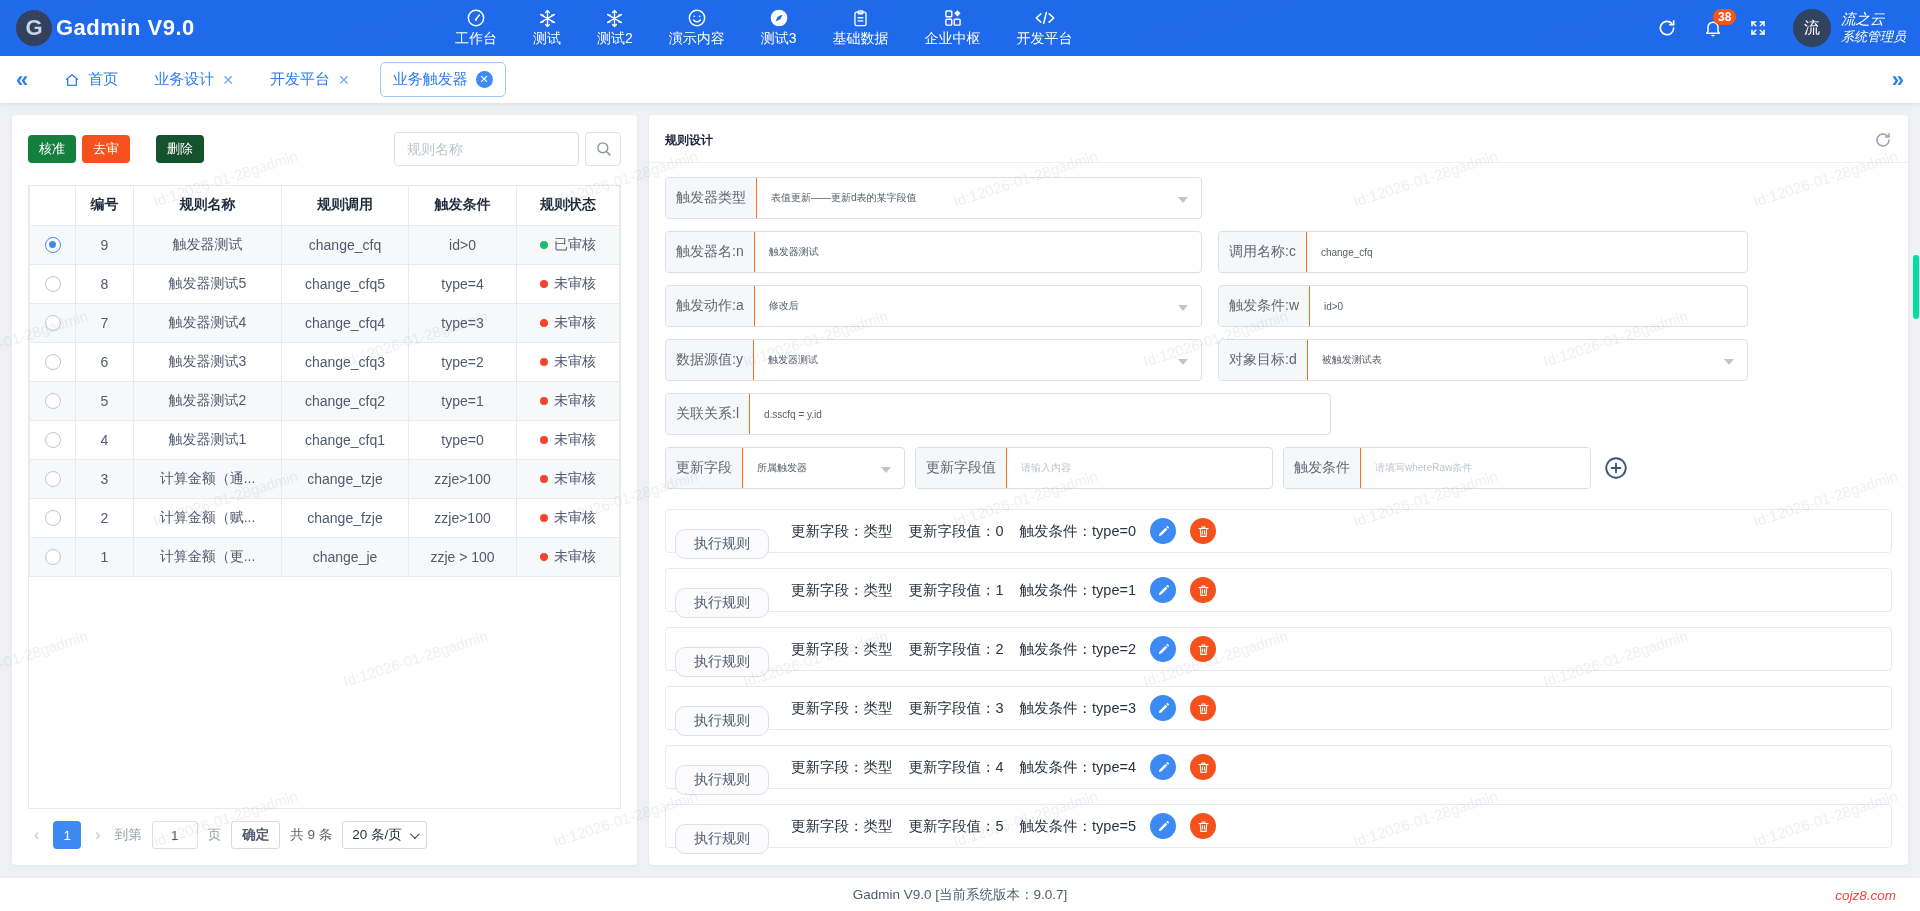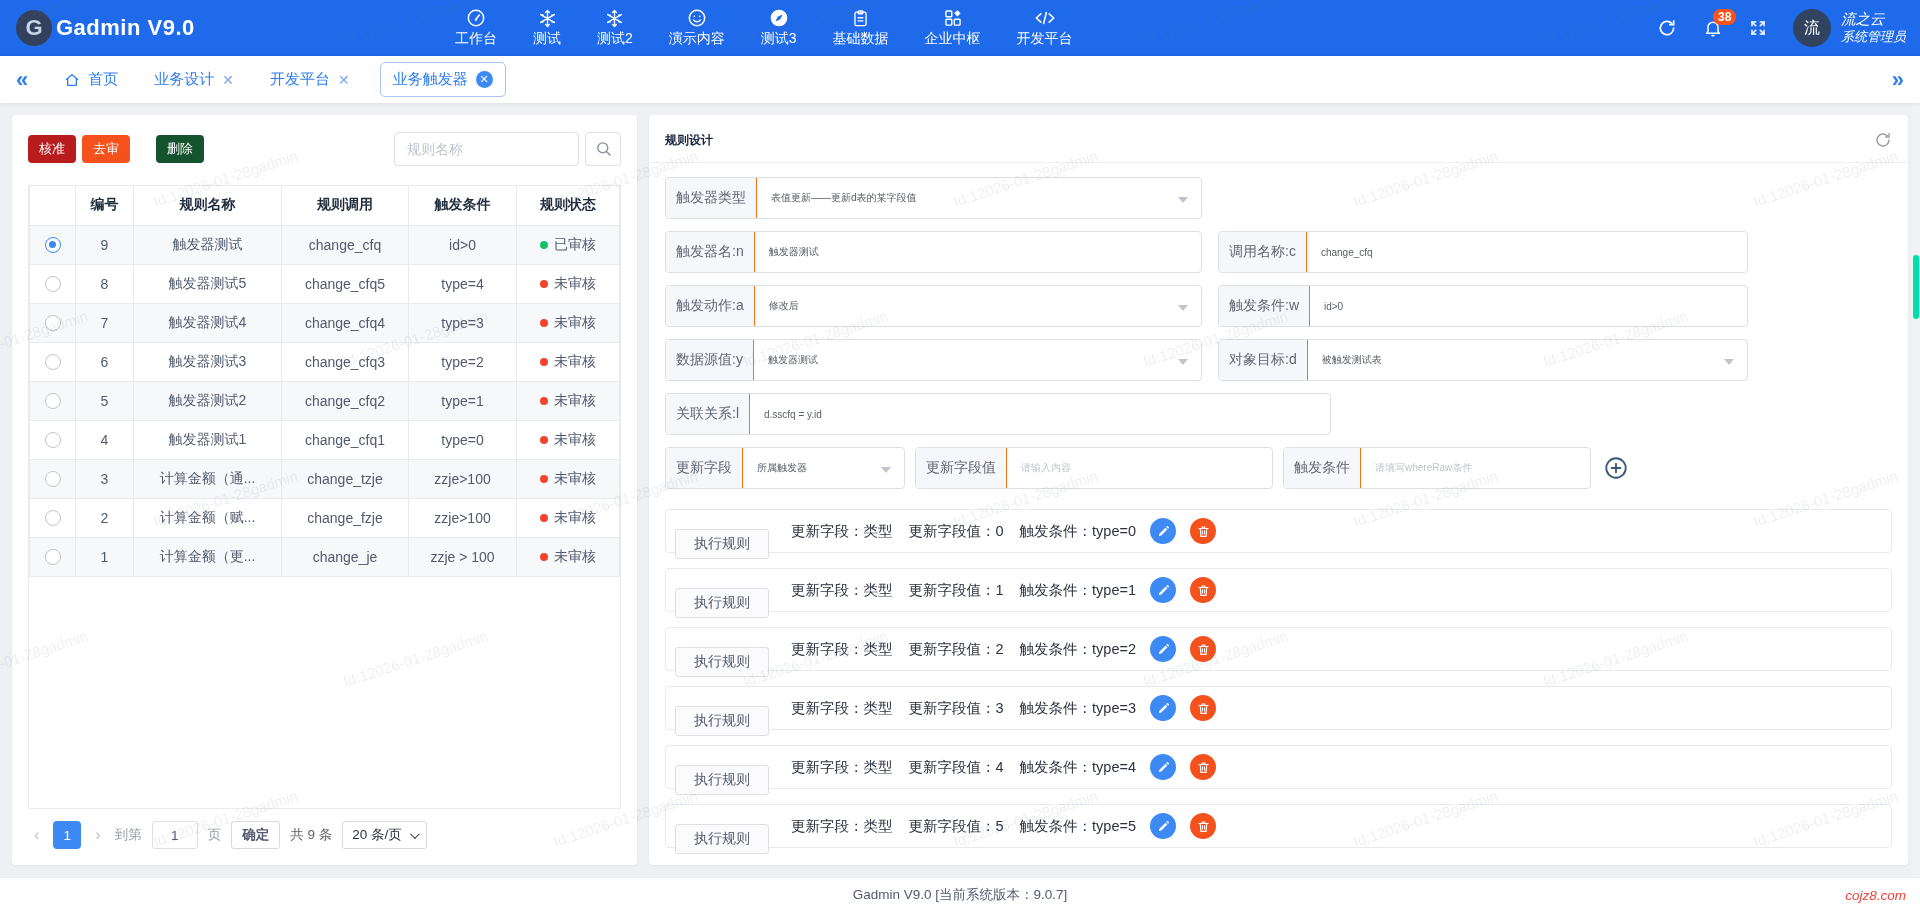--- a/index.html
+++ b/index.html
@@ -81,27 +81,27 @@
   .fvalue { flex:1; display:flex; align-items:center; padding:0 14px; font-size:10px; color:#5a6068; white-space:nowrap; overflow:hidden;text-align:center; }
   .fvalue.ph { color:#c0c4cc; }
   .caret { position:absolute; right:13px; top:19px; width:0; height:0; border-left:5px solid transparent; border-right:5px solid transparent; border-top:6px solid #c0c4cc; }
   .has-caret .fvalue { padding-right:30px; }
   .w537 { width:537px; } .w530 { width:530px; margin-left:16px; } .w666 { width:666px; }
   .w240 { width:240px; } .w358 { width:358px; margin-left:10px; } .w308 { width:308px; margin-left:10px; }
   .plus-btn { margin-left:12px; color:#3a5775; cursor:pointer; display:flex; }
 
   .rules-area { margin-top:20px; }
   .rule-row { height:44px; border:1px solid #e7eaf0; border-radius:4px; margin-bottom:15px; display:flex; align-items:center; padding:0 9px; }
-  .rule-label { border:1px solid #dcdfe6; background:#fbfbfd; height:30px; padding:0 18px; display:flex; align-items:center; justify-content:center; font-size:14px; color:#515a6e; border-radius:3px; margin-right:22px; white-space:nowrap;margin-top:26px; }
+  .rule-label { border:1px solid #dcdfe6; background:#fbfbfd; height:30px; padding:0 18px; display:flex; align-items:center; justify-content:center; font-size:14px; color:#515a6e; border-radius:10px; margin-right:22px; white-space:nowrap;margin-top:26px; }
   .rule-text { font-size:14.5px; color:#2c3240; display:flex; gap:16px; white-space:nowrap; }
   .circle-btn { width:26px; height:26px; border-radius:50%; border:none; margin-left:14px; display:flex; align-items:center; justify-content:center; cursor:pointer; flex:none; }
 
   
   .app-footer { position:absolute; left:0; bottom:0; width:100%; height:34px; background:#fff; border-top:1px solid #ececec; display:flex; align-items:center; justify-content:center; font-size:13.5px; color:#515a6e; }
-  .footer-link { position:absolute; right:14px; bottom:8px; font-size:13.5px; font-style:italic; color:#f0433b; cursor:pointer; }
+  .footer-link { position:absolute; right:24px; bottom:8px; font-size:13.5px; font-style:italic; color:#f0433b; cursor:pointer; }
 
   
   .sb-track { position:absolute; right:0; top:103px; width:8px; height:774px; background:#f1f2f4; }
   .sb-thumb { position:absolute; right:1px; top:255px; width:6px; height:64px; background:#00dfa3; border-radius:3px; }
 
   
   .wm-layer { position:absolute; inset:0; pointer-events:none; z-index:60; overflow:hidden; }
   .wm { position:absolute; font-size:15px; color:rgba(115,125,145,0.12); transform:rotate(-18deg); white-space:nowrap; }
 </style>
 </head>
@@ -246,21 +246,21 @@
       </div>
     </div>
   <span class="chev right">»</span>
 </div>
 
 <div class="content">
 
   <section class="card left-card">
     <div class="toolbar">
       <div id="toolbar-buttons" style="display:flex;align-items:center;">
-          <button class="tbtn" style="background: #b91c1c;">核准</button>
+          <button class="tbtn" style="background: #15803d;">核准</button>
           <button class="tbtn" style="background: rgb(245, 81, 29);">去审</button>
           <button class="tbtn" style="background: #14532d; margin-left: 20px;">删除</button>
         </div>
       <div class="search-wrap">
         <input class="search-input" placeholder="规则名称" style="">
         <button class="search-btn">
           <svg width="17" height="17" viewBox="0 0 24 24" fill="none" stroke="currentColor" stroke-width="2" stroke-linecap="round">
               <circle cx="11" cy="11" r="7"></circle>
               <path d="M16.5 16.5 21 21"></path>
             </svg>

